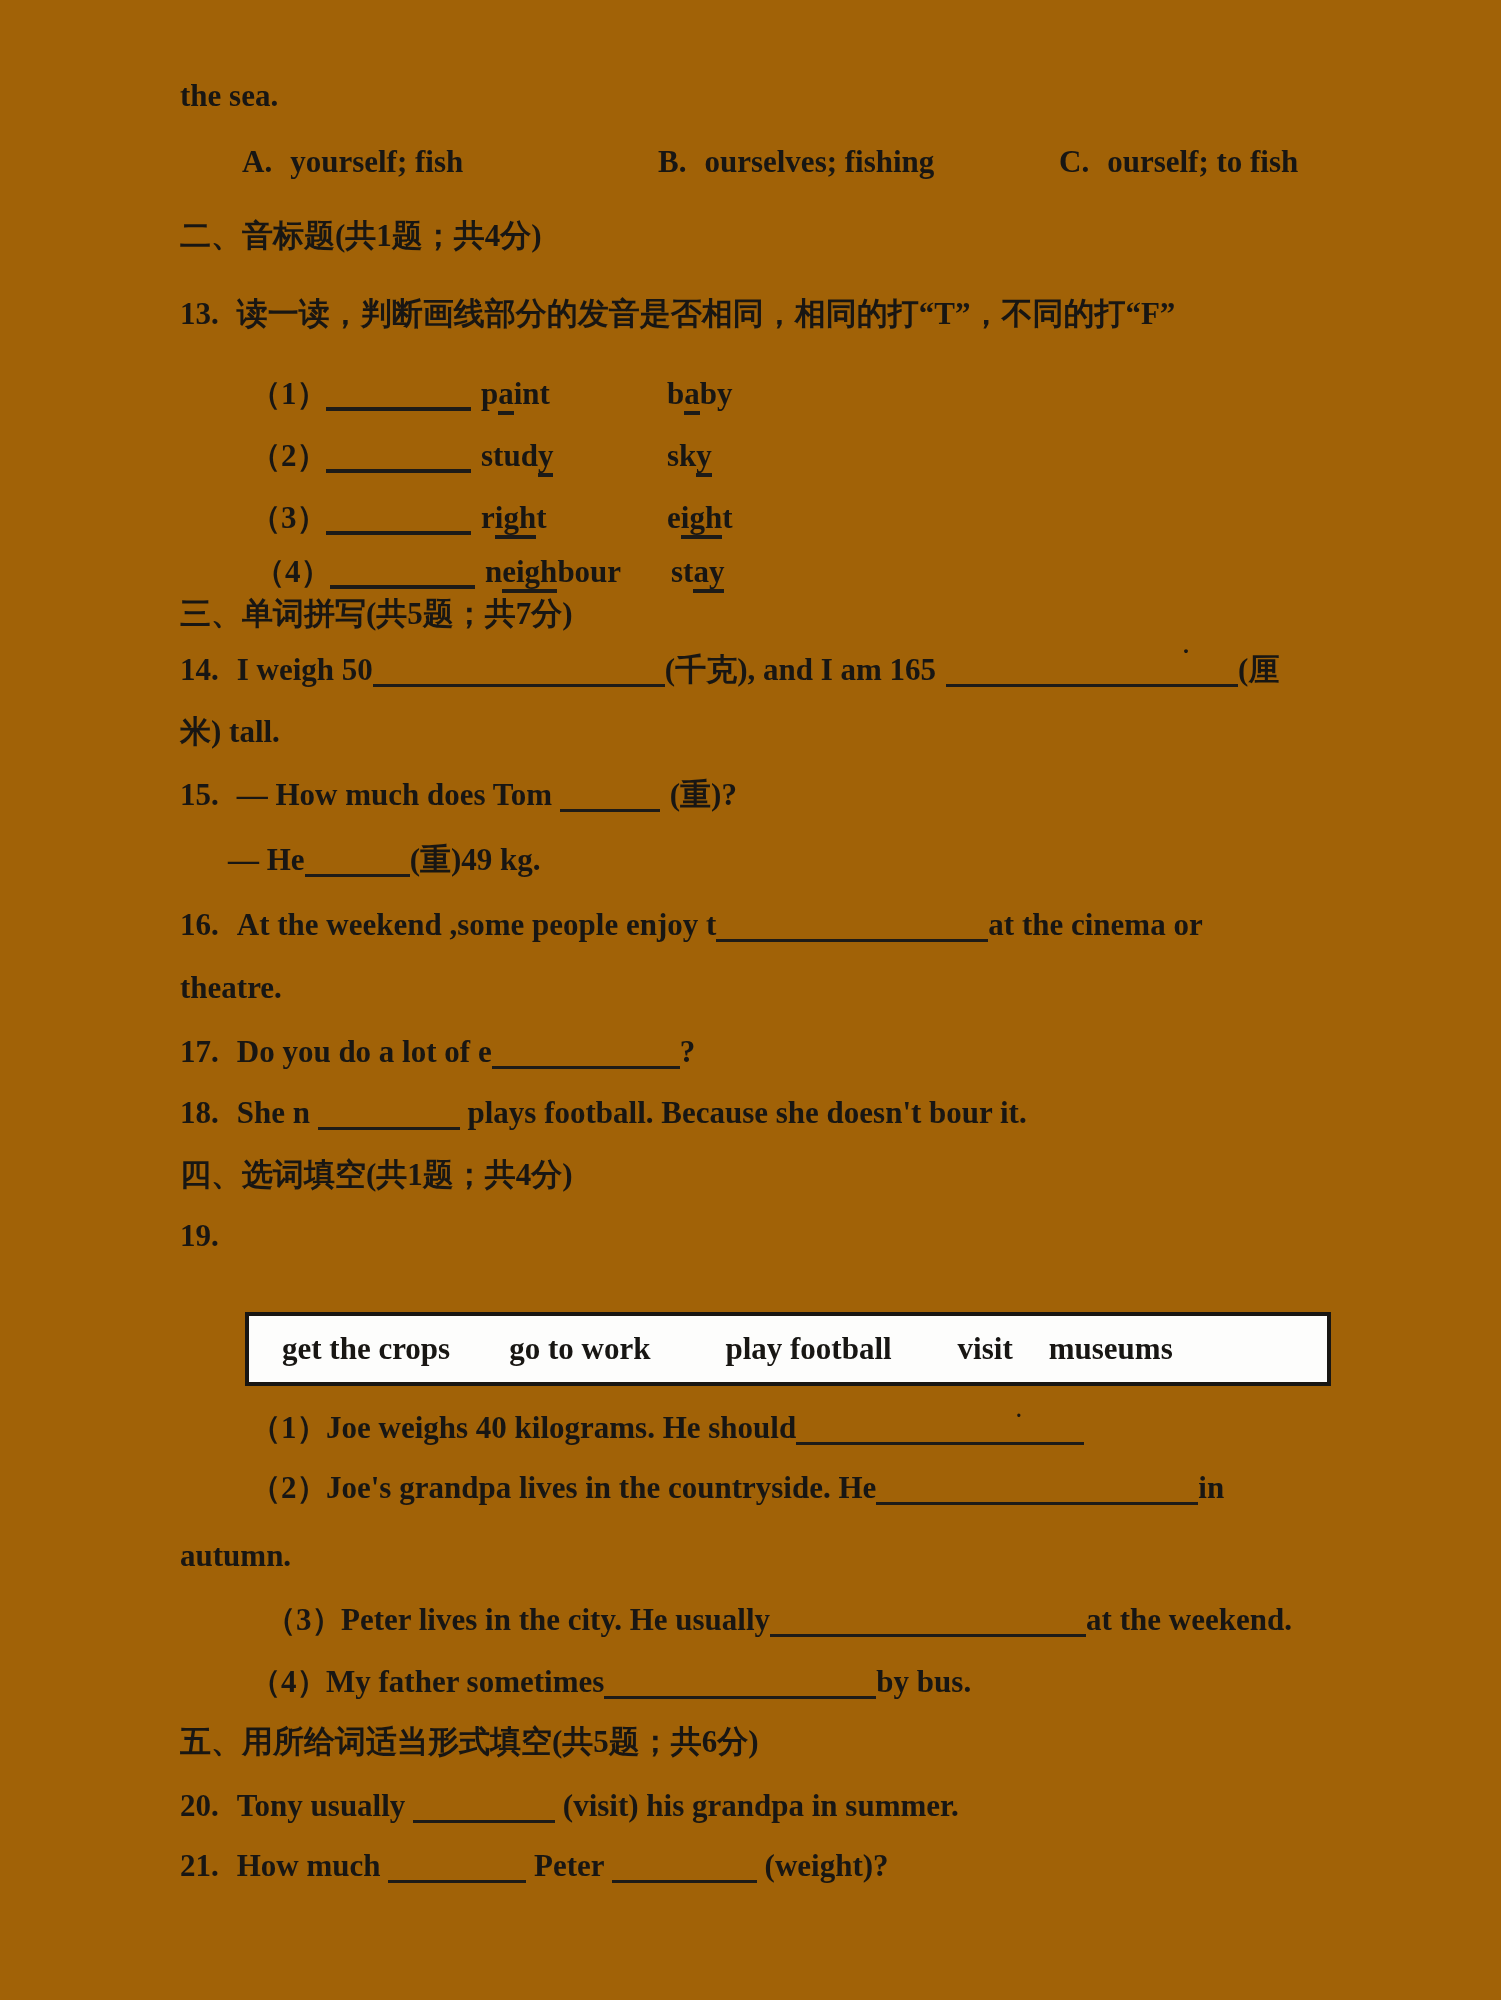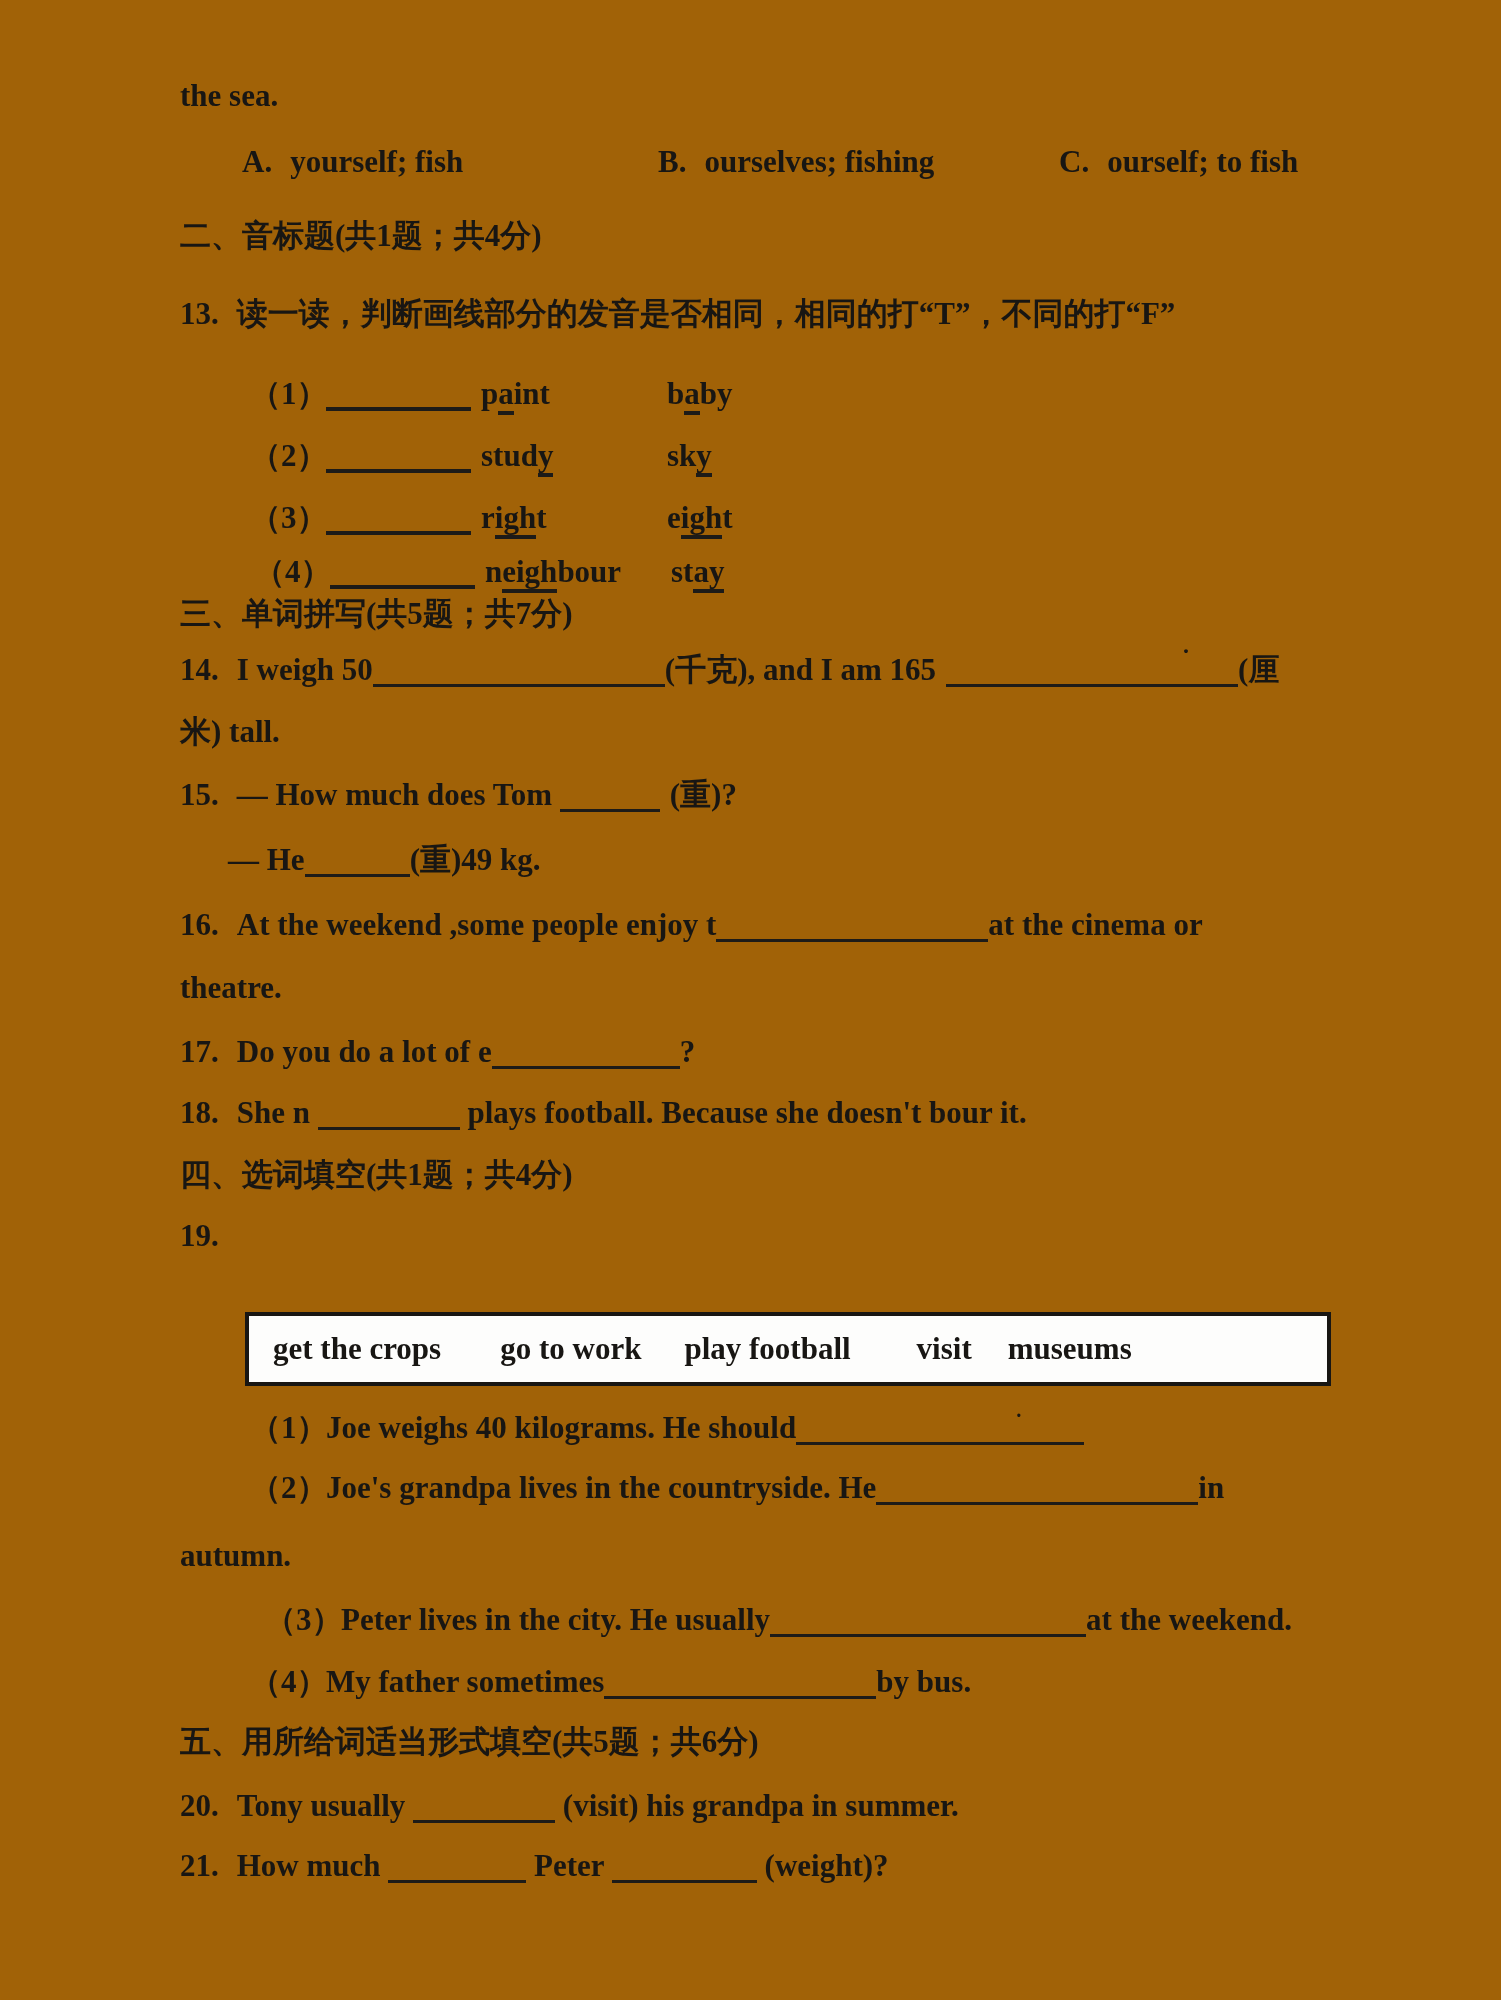--- a/index.html
+++ b/index.html
@@ -21,25 +21,25 @@
   }
   .blank.thick { border-bottom-width:4px; }
   .u { border-bottom:4px solid #1d1b18; }
   .w1 { display:inline-block; width:186px; }
   .gap-s { margin-left:10px; }
   .dot-a::after { content:"·"; position:absolute; top:-18px; right:48px; font-size:24px; line-height:20px; }
   .dot-b::after { content:"·"; position:absolute; top:-10px; right:62px; font-size:20px; line-height:16px; }
   .bank {
     position:absolute; left:245px; top:1312px; width:1086px; height:74px;
     border:4px solid #181613; background:#fdfdfc;
-    display:flex; align-items:center; padding-left:24px;
+    display:flex; align-items:center; padding-left:33px;
   }
   .bank span { white-space:nowrap; }
   .b0 { margin-right:59px; }
-  .b1 { margin-right:43px; }
+  .b1 { margin-right:75px; }
   .b2 { margin-right:66px; }
   .b3 { margin-right:36px; }
 </style>
 </head>
 <body>
 
 <div class="page">
 
   <div class="line" style="top:76px;left:180px">the sea.</div>
 

